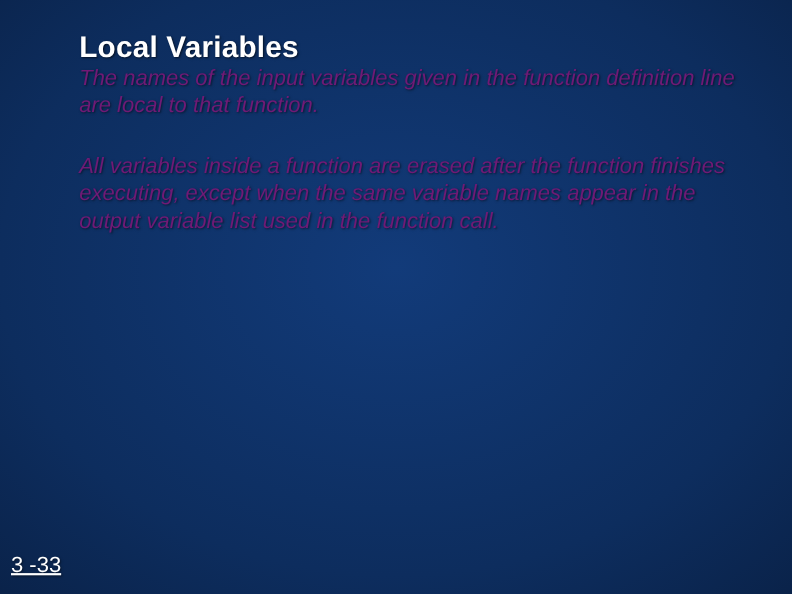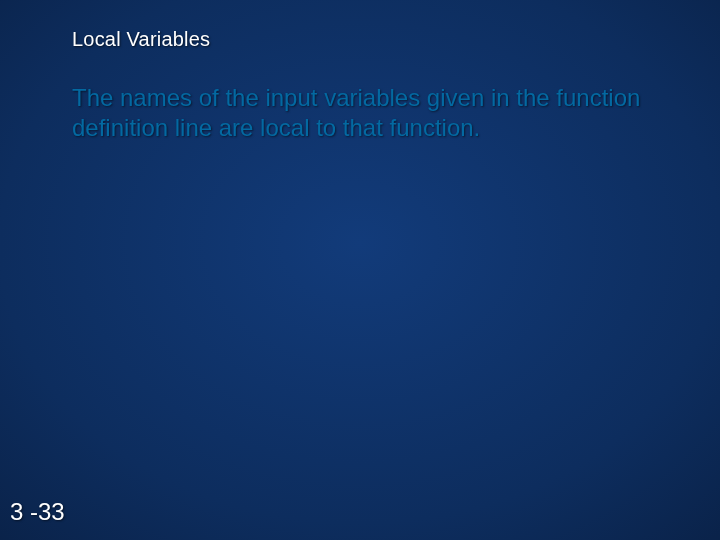--- a/index.html
+++ b/index.html
@@ -15,44 +15,46 @@
     color: #ffffff;
     position: relative;
   }
   .content {
     position: absolute;
     left: 72px;
     top: 28px;
     width: 600px;
   }
   .title {
-    font-size: 20px;
-    font-weight: normal;
-    margin-bottom: 32px;
+    font-size: 27px;
+    font-weight: bold;
     letter-spacing: 0.2px;
     color: #ffffff;
     text-shadow: 1px 1px 2px rgba(0,0,0,0.6);
   }
   .para {
-    font-size: 24px;
+    font-size: 20px;
     line-height: 1.25;
     margin-bottom: 30px;
-    color: #0369a1;
+    color: #701a75;
     text-shadow: 1px 1px 2px rgba(0,0,0,0.5);
+    font-style: italic;
   }
   .page-num {
     position: absolute;
     left: 10px;
     bottom: 14px;
-    font-size: 24px;
+    font-size: 20px;
     color: #ffffff;
     text-shadow: 1px 1px 2px rgba(0,0,0,0.5);
+    text-decoration: underline;
   }
 </style>
 </head>
 <body>
 
 <div class="content">
   <div class="title">Local Variables</div>
   <div class="para">The names of the input variables given in the function definition line are local to that function.</div>
+  <div class="para">All variables inside a function are erased after the function finishes executing, except when the same variable names appear in the output variable list used in the function call.</div>
 </div>
 
 <div class="page-num">3 -33</div>
 
 </body></html>

